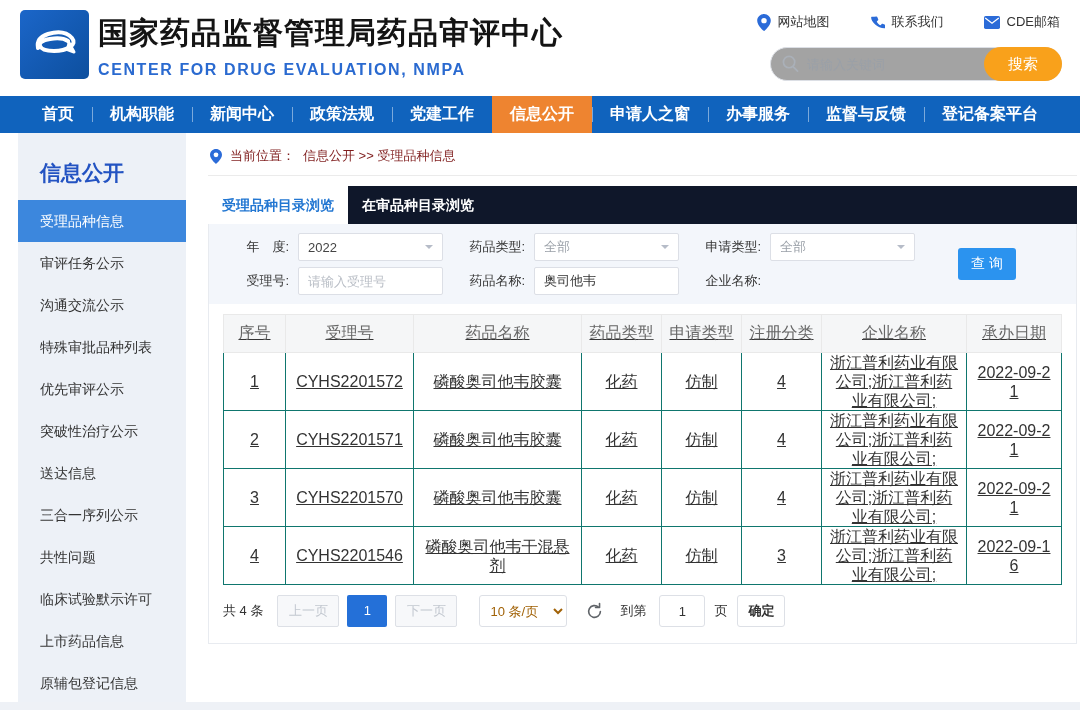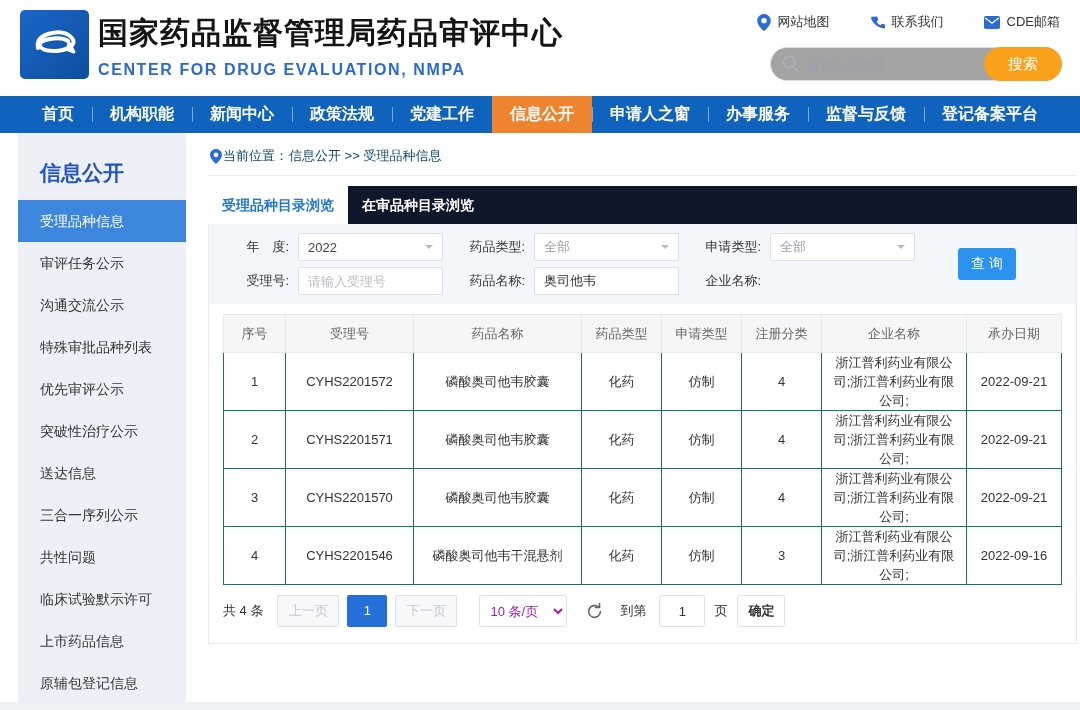--- a/index.html
+++ b/index.html
@@ -37,22 +37,22 @@
   .nav-item.active { background:#ee8430; }
   .nav-item.active::before { display:none; }
   
   .page-body { display:flex; height:577px; padding-left:18px; background:#fff; }
   .sidebar { width:168px; background:#edf1f7; flex-shrink:0; }
   .sidebar-title { padding:26px 0 13px 22px; font-size:21px; font-weight:bold; color:#2353c2; }
   .side-item { height:42px; line-height:42px; padding-left:22px; font-size:14px; color:#333;
                cursor:pointer; white-space:nowrap; }
   .side-item.active { background:#3c87dd; color:#fff; }
   .main { flex:1; margin:0 5px 0 22px; }
-  .breadcrumb { display:flex; align-items:center; gap:1px; padding:14px 0 10px 2px;
-                font-size:13px; color:#0c4a6e; border-bottom:1px solid #ebebeb; }
+  .breadcrumb { display:flex; align-items:center; gap:8px; padding:14px 0 10px 2px;
+                font-size:13px; color:#7f1d1d; border-bottom:1px solid #ebebeb; }
   
   .tabbar { margin-top:10px; height:38px; background:#0f172a; display:flex; }
   .tab { min-width:138px; padding:0 14px; text-align:center; line-height:38px; font-size:14px;
          font-weight:bold; color:#fff; cursor:pointer; }
   .tab.active { background:#fff; color:#2377d2; }
   
   .panel { border:1px solid #e8ebf0; border-top:none; padding-bottom:16px; }
   .filterbar { background:#f3f6fb; padding:9px 0 9px 14px; position:relative; }
   .f-row { display:flex; align-items:center; height:28px; }
   .f-row + .f-row { margin-top:6px; }
@@ -65,35 +65,35 @@
   .select .val-gray { color:#9aa0a8; }
   .caret { width:0; height:0; border:4px solid transparent; border-top-color:#b6bcc8; margin-top:4px; }
   .f-input { width:145px; height:28px; border:1px solid #dcdfe6; border-radius:2px; background:#fff;
              padding:0 9px; font-size:13px; color:#333; outline:none; font-family:inherit; }
   .f-input::placeholder { color:#b9bec6; }
   .query-btn { position:absolute; right:60px; top:50%; transform:translateY(-50%);
                width:58px; height:32px; background:#2b93ef; color:#fff; border:none;
                border-radius:3px; font-size:14px; cursor:pointer; font-family:inherit; }
   
   .table-wrap { margin:10px 14px 0; }
-  table { width:100%; border-collapse:collapse; font-size:13px; color:#333; table-layout:fixed; }
+  table { width:100%; border-collapse:collapse; font-size:16px; color:#333; table-layout:fixed;text-decoration:underline; }
   th { background:#f5f6f7; color:#666; font-weight:normal; height:38px;
        border:1px solid #e9e9e9; text-align:center; }
   td { border:1px solid #0f766e; text-align:center; padding:0 8px; line-height:19px;
        word-break:break-all; }
   
   .pager { display:flex; align-items:center; margin:10px 0 0 14px; font-size:13px; color:#333; }
   .pg-total { margin-right:14px; }
   .pg-btn { width:62px; height:32px; line-height:30px; text-align:center;
             border:1px solid #dde0e6; background:#f7f8fa; color:#c3c8d0; border-radius:2px;
             margin-right:8px; cursor:default; }
   .pg-num { width:40px; height:32px; line-height:32px; text-align:center; background:#2470d8;
             color:#fff; border-radius:2px; margin-right:8px; cursor:pointer; }
   .pg-size { width:88px; height:32px; margin:0 18px 0 14px; border:1px solid #dde0e6;
-             border-radius:3px; background:#fff; font-size:13px; color:#a21caf; padding:0 6px;
+             border-radius:3px; background:#fff; font-size:13px; color:#a16207; padding:0 6px;
              font-family:inherit; }
   .pg-refresh { margin-right:16px; cursor:pointer; display:flex; align-items:center; }
   .pg-goto-label { margin-right:13px; }
   .pg-goto-input { width:46px; height:32px; border:1px solid #dde0e6; border-radius:3px;
                    text-align:center; font-size:13px; color:#333; outline:none; margin-right:9px;
                    font-family:inherit; }
   .pg-unit { margin-right:10px; }
   .pg-confirm { width:48px; height:32px; border:1px solid #dde0e6; border-radius:3px; background:#fff;
                 font-size:13px; font-weight:bold; color:#333; cursor:pointer; font-family:inherit; }
   .footer-strip { position:absolute; left:0; right:0; bottom:0; height:8px; background:#eef1f6; }

